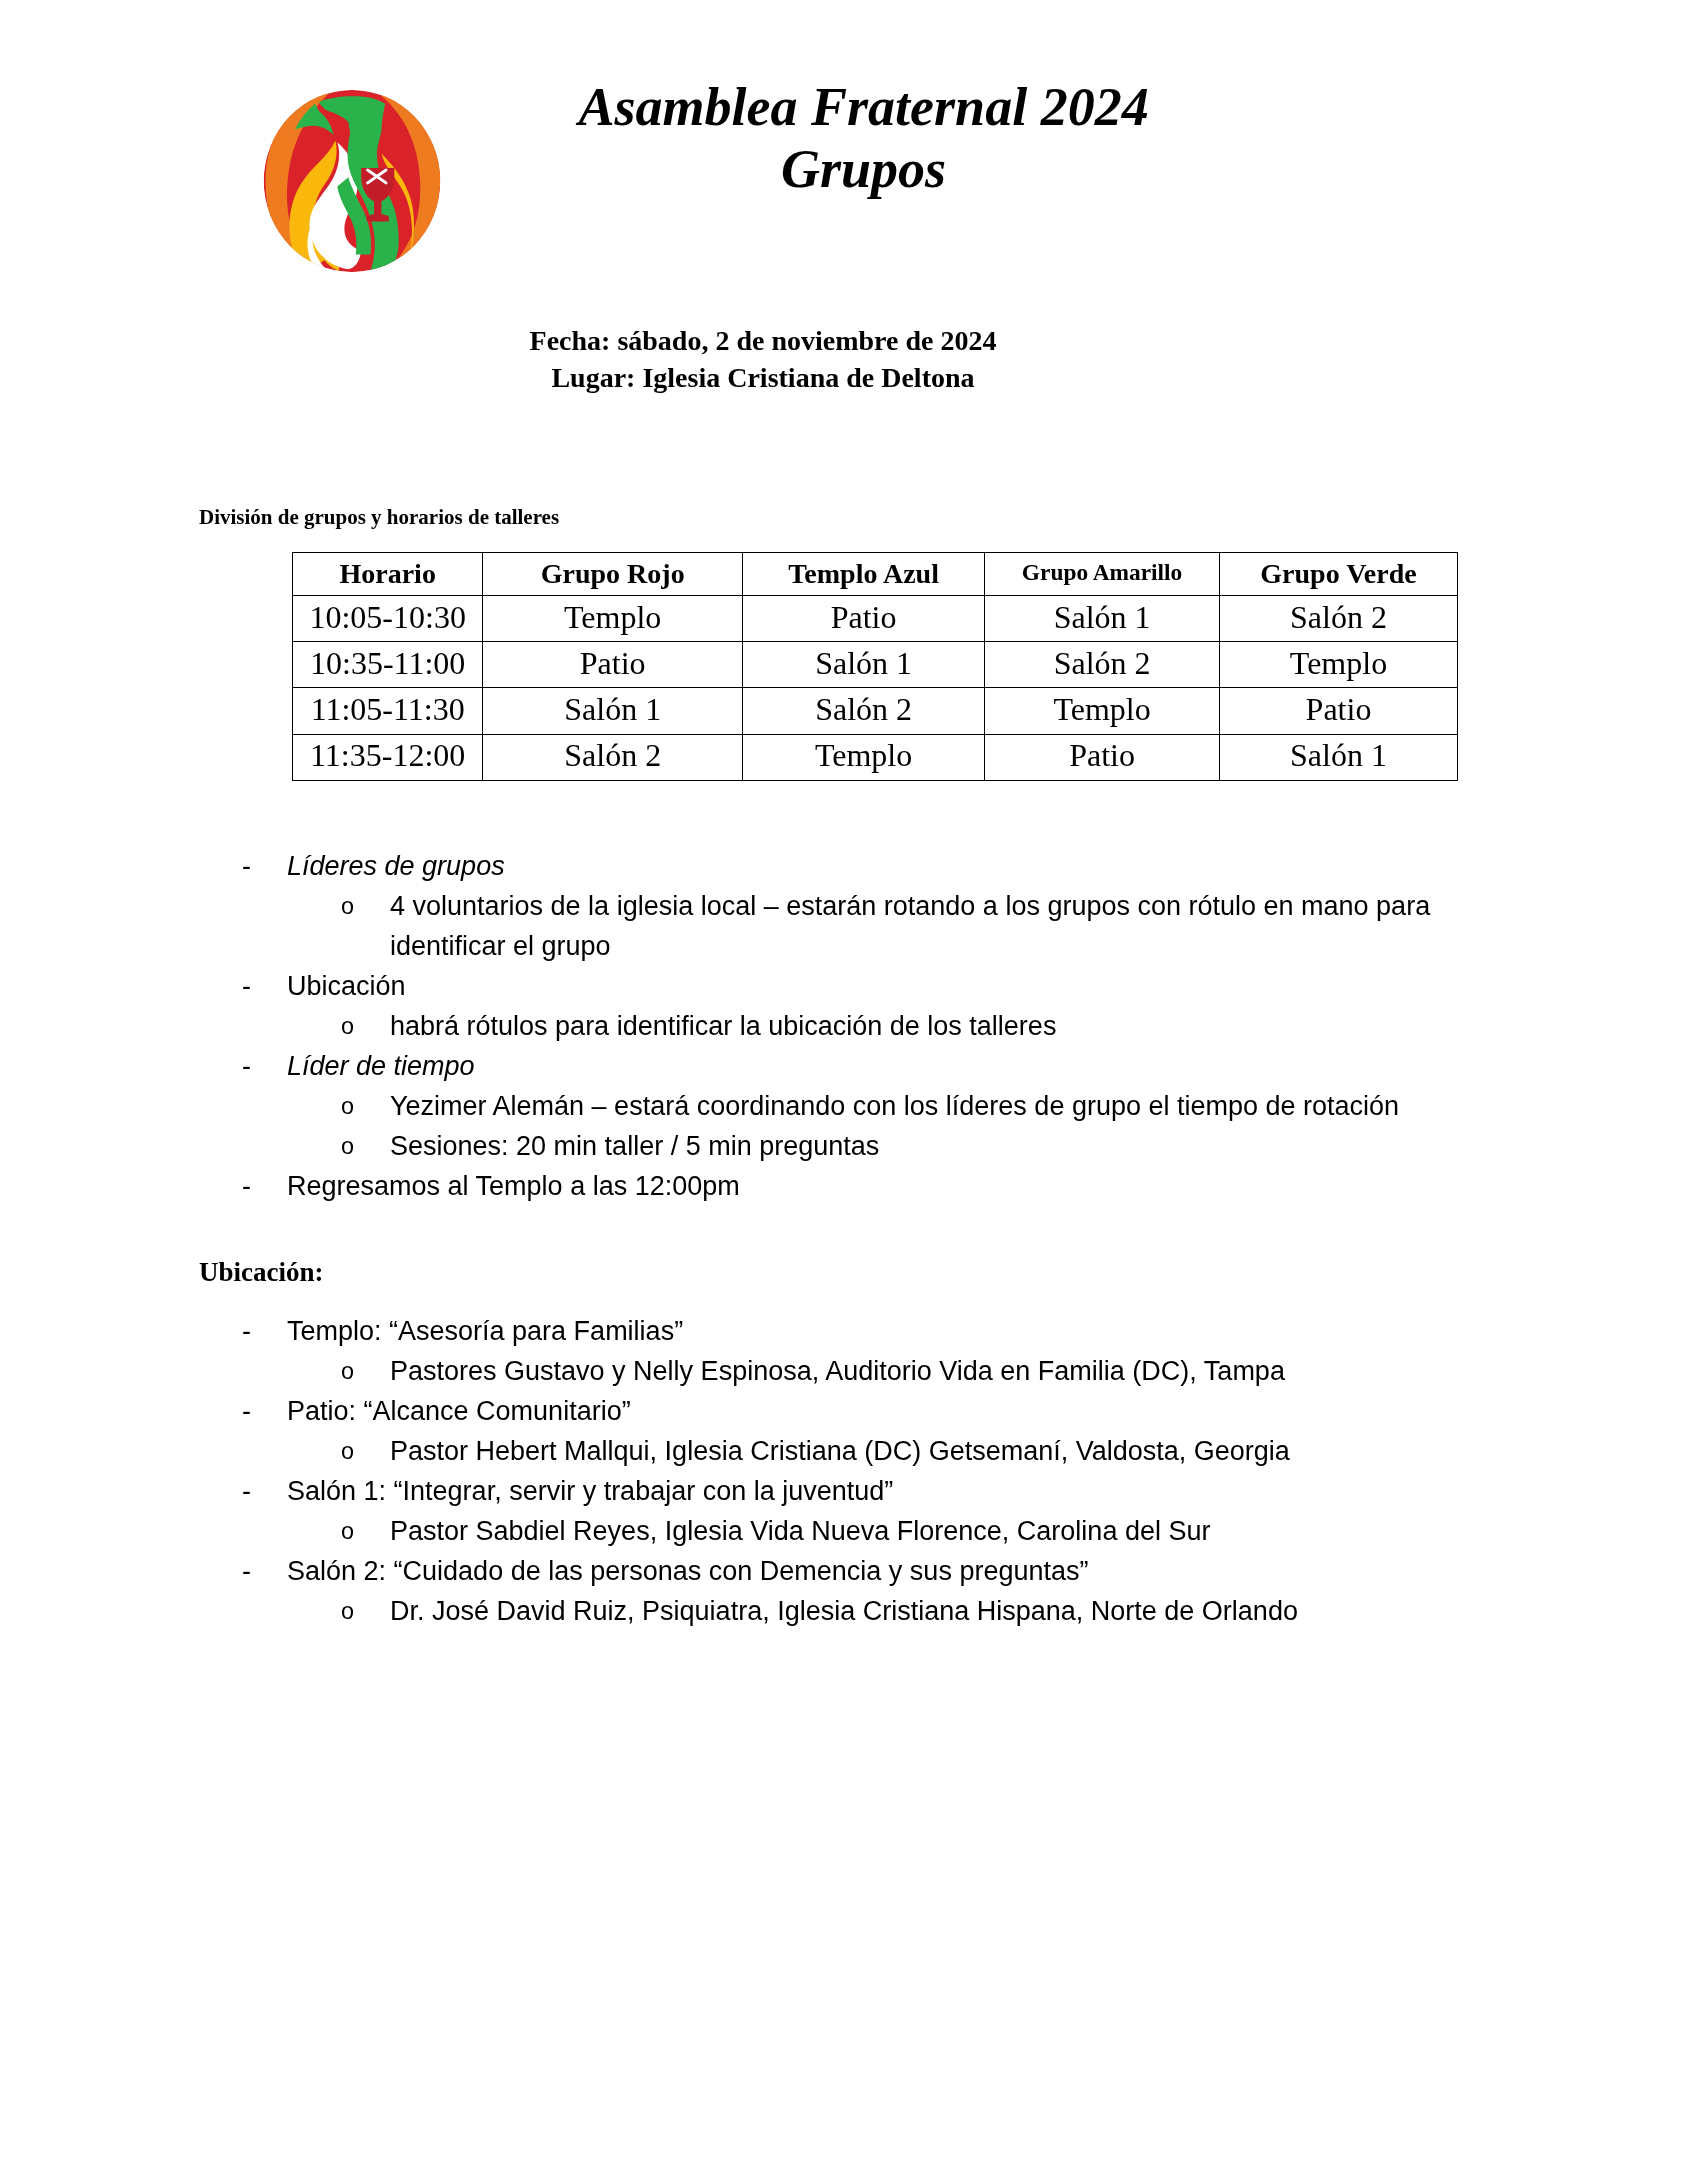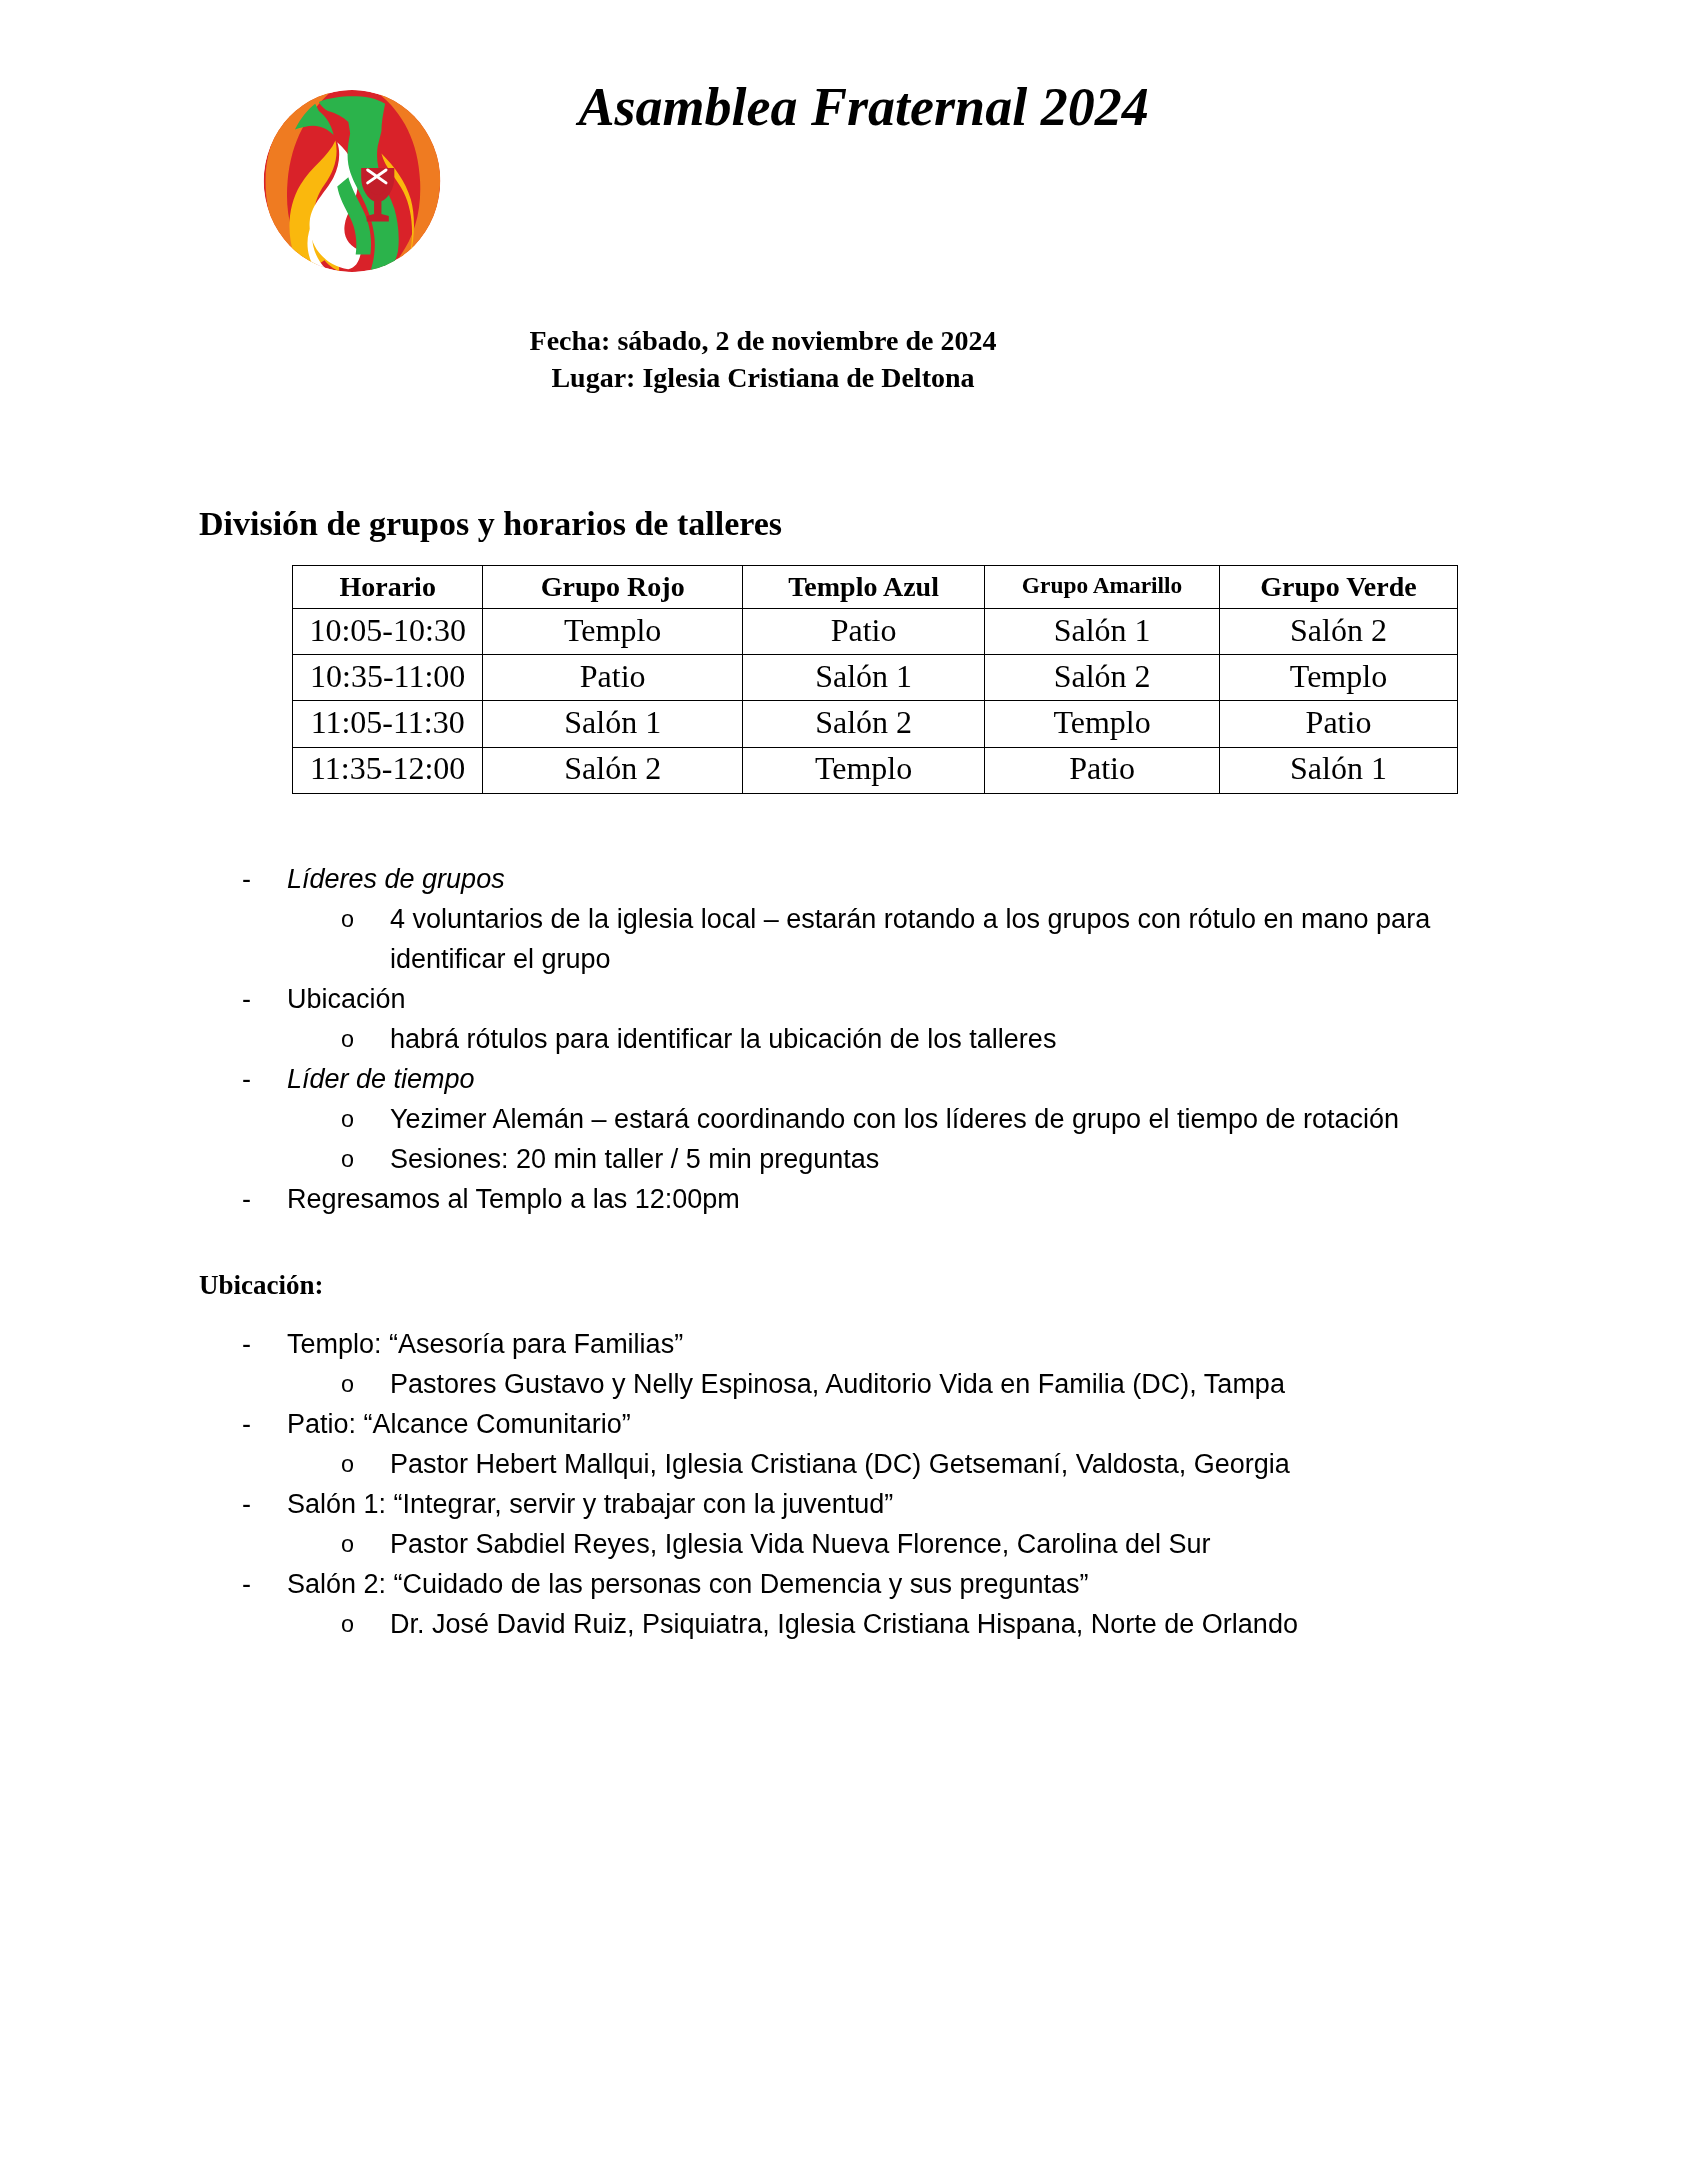--- a/index.html
+++ b/index.html
@@ -65,21 +65,21 @@
   .subheader div {
     font-weight: bold;
     font-size: 28px;
     line-height: 1.30;
     padding-left: 37px;
   }
 
   
   .section-heading {
     font-weight: bold;
-    font-size: 34px;
+    font-size: 21px;
     margin-left: 199px;
     margin-top: 109px;
   }
 
   
   .table-wrap {
     margin-left: 292px;
     margin-top: 22.5px;
   }
   table.schedule {
@@ -196,20 +196,21 @@
           <path d="M110 86 L146 86 L146 96 C146 110 138 120 132 122 L132 136 L140 138 L140 144 L116 144 L116 138 L124 136 L124 122 C118 120 110 110 110 96 Z" fill="#C21E2A"></path>
           <path d="M115 90 L141 90 L141 95 C141 106 134 115 128 115 C122 115 115 106 115 95 Z" fill="#C21E2A"></path>
           <path d="M117 88 L137 102 M137 88 L117 102" stroke="#FFFFFF" stroke-width="3.2" stroke-linecap="round"></path>
         </g>
       </svg>
     </div>
 
     <div class="title-block">
       <div class="doc-title">
         <span>Asamblea Fraternal 2024</span>
+        <span class="line2">Grupos</span>
       </div>
     </div>
   </div>
 
   <div class="subheader">
     <div>Fecha: sábado, 2 de noviembre de 2024</div>
     <div>Lugar: Iglesia Cristiana de Deltona</div>
   </div>
 
   <div class="section-heading">División de grupos y horarios de talleres</div>

